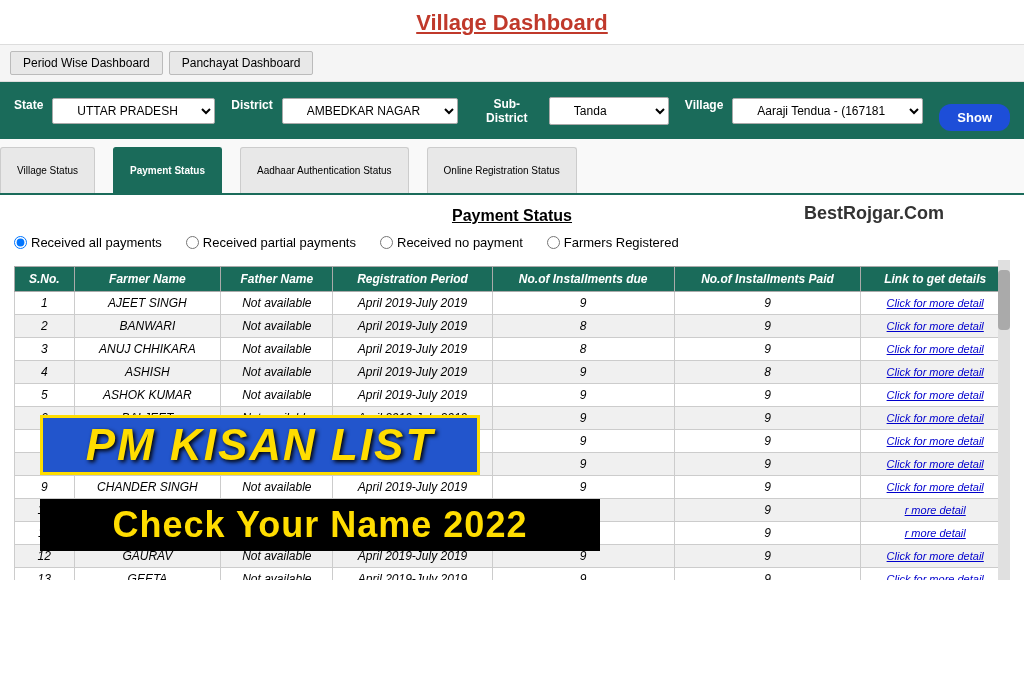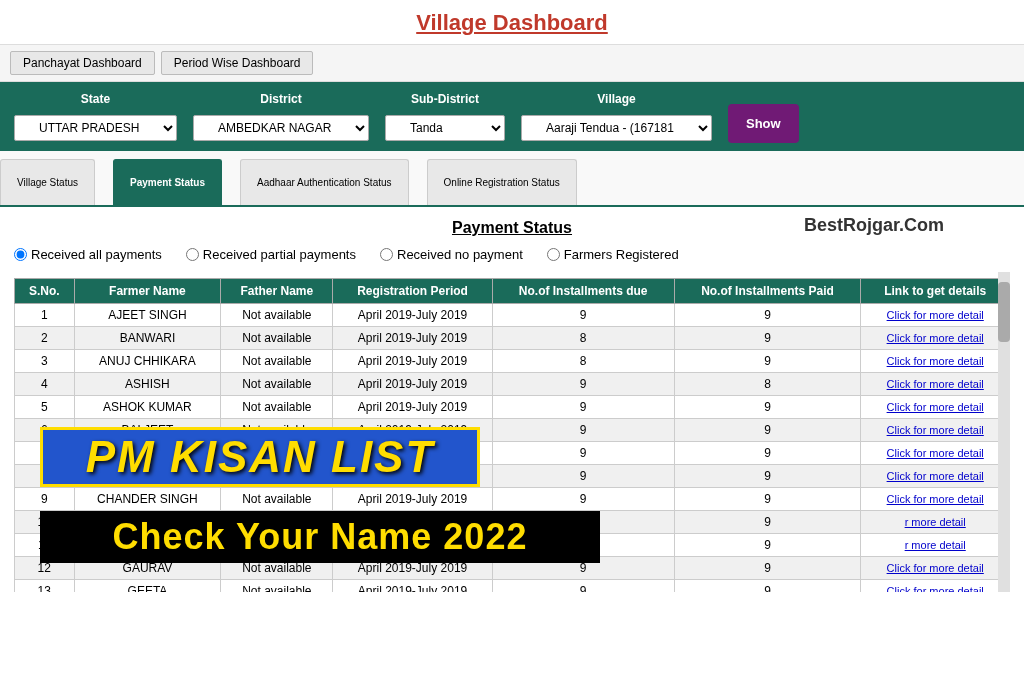--- a/index.html
+++ b/index.html
@@ -35,48 +35,48 @@
     .filter-bar {
       background: #1a6b5a;
       padding: 8px 14px;
       display: flex;
       align-items: center;
       gap: 16px;
     }
 
     .filter-group {
       display: flex;
-      flex-direction: column;
+      flex-direction: row;
       gap: 9px;
     }
 
     .filter-label {
       color: #fff;
       font-size: 12px;
       font-weight: bold;
       text-align: center;
     }
 
     .filter-select {
       padding: 4px 20px;
       font-size: 12px;
       border: 1px solid #aaa;
       background: #fff;
       min-width: 120px;
       border-radius: 2px;
     }
 
     .show-btn {
-      background: #701a75;
+      background: #1d4ed8;
       color: #fff;
       border: none;
-      padding: 12px 18px;
+      padding: 6px 18px;
       font-size: 13px;
       font-weight: bold;
-      border-radius: 4px;
+      border-radius: 12px;
       cursor: pointer;
       margin-top: 14px;
     }
 
     .tabs-bar {
       display: flex;
       border-bottom: 2px solid #1a6b5a;
       background: #f9f9f9;
       padding-top: 8px;
     }
@@ -234,22 +234,22 @@
       border-radius: 4px;
       margin-top: 10px;
     }
   </style>
 </head>
 <body>
 
 <h1 class="page-title">Village Dashboard</h1>
 
 <div class="top-nav">
+  <button class="top-nav-btn">Period Wise Dashboard</button>
   <button class="top-nav-btn">Panchayat Dashboard</button>
-  <button class="top-nav-btn">Period Wise Dashboard</button>
 </div>
 
 <div class="filter-bar">
   <div class="filter-group">
     <span class="filter-label">State</span>
     <select class="filter-select">
       <option value="UTTAR PRADESH">UTTAR PRADESH</option>
     </select>
   </div>
   <div class="filter-group">
@@ -297,21 +297,21 @@
     <label>
       <input type="radio" name="payment_status" style="">
       <span>Received no payment</span>
     </label>
     <label>
       <input type="radio" name="payment_status" style="">
       <span>Farmers Registered</span>
     </label>
   </div>
 
-  <div style="position:relative; overflow:hidden; max-height:320px;">
+  <div style="position:relative; overflow:hidden; max-height:320px;font-style:italic;">
     <table class="data-table">
       <thead>
         <tr>
           <th>S.No.</th>
           <th>Farmer Name</th>
           <th>Father Name</th>
           <th>Registration Period</th>
           <th>No.of Installments due</th>
           <th>No.of Installments Paid</th>
           <th>Link to get details</th>

